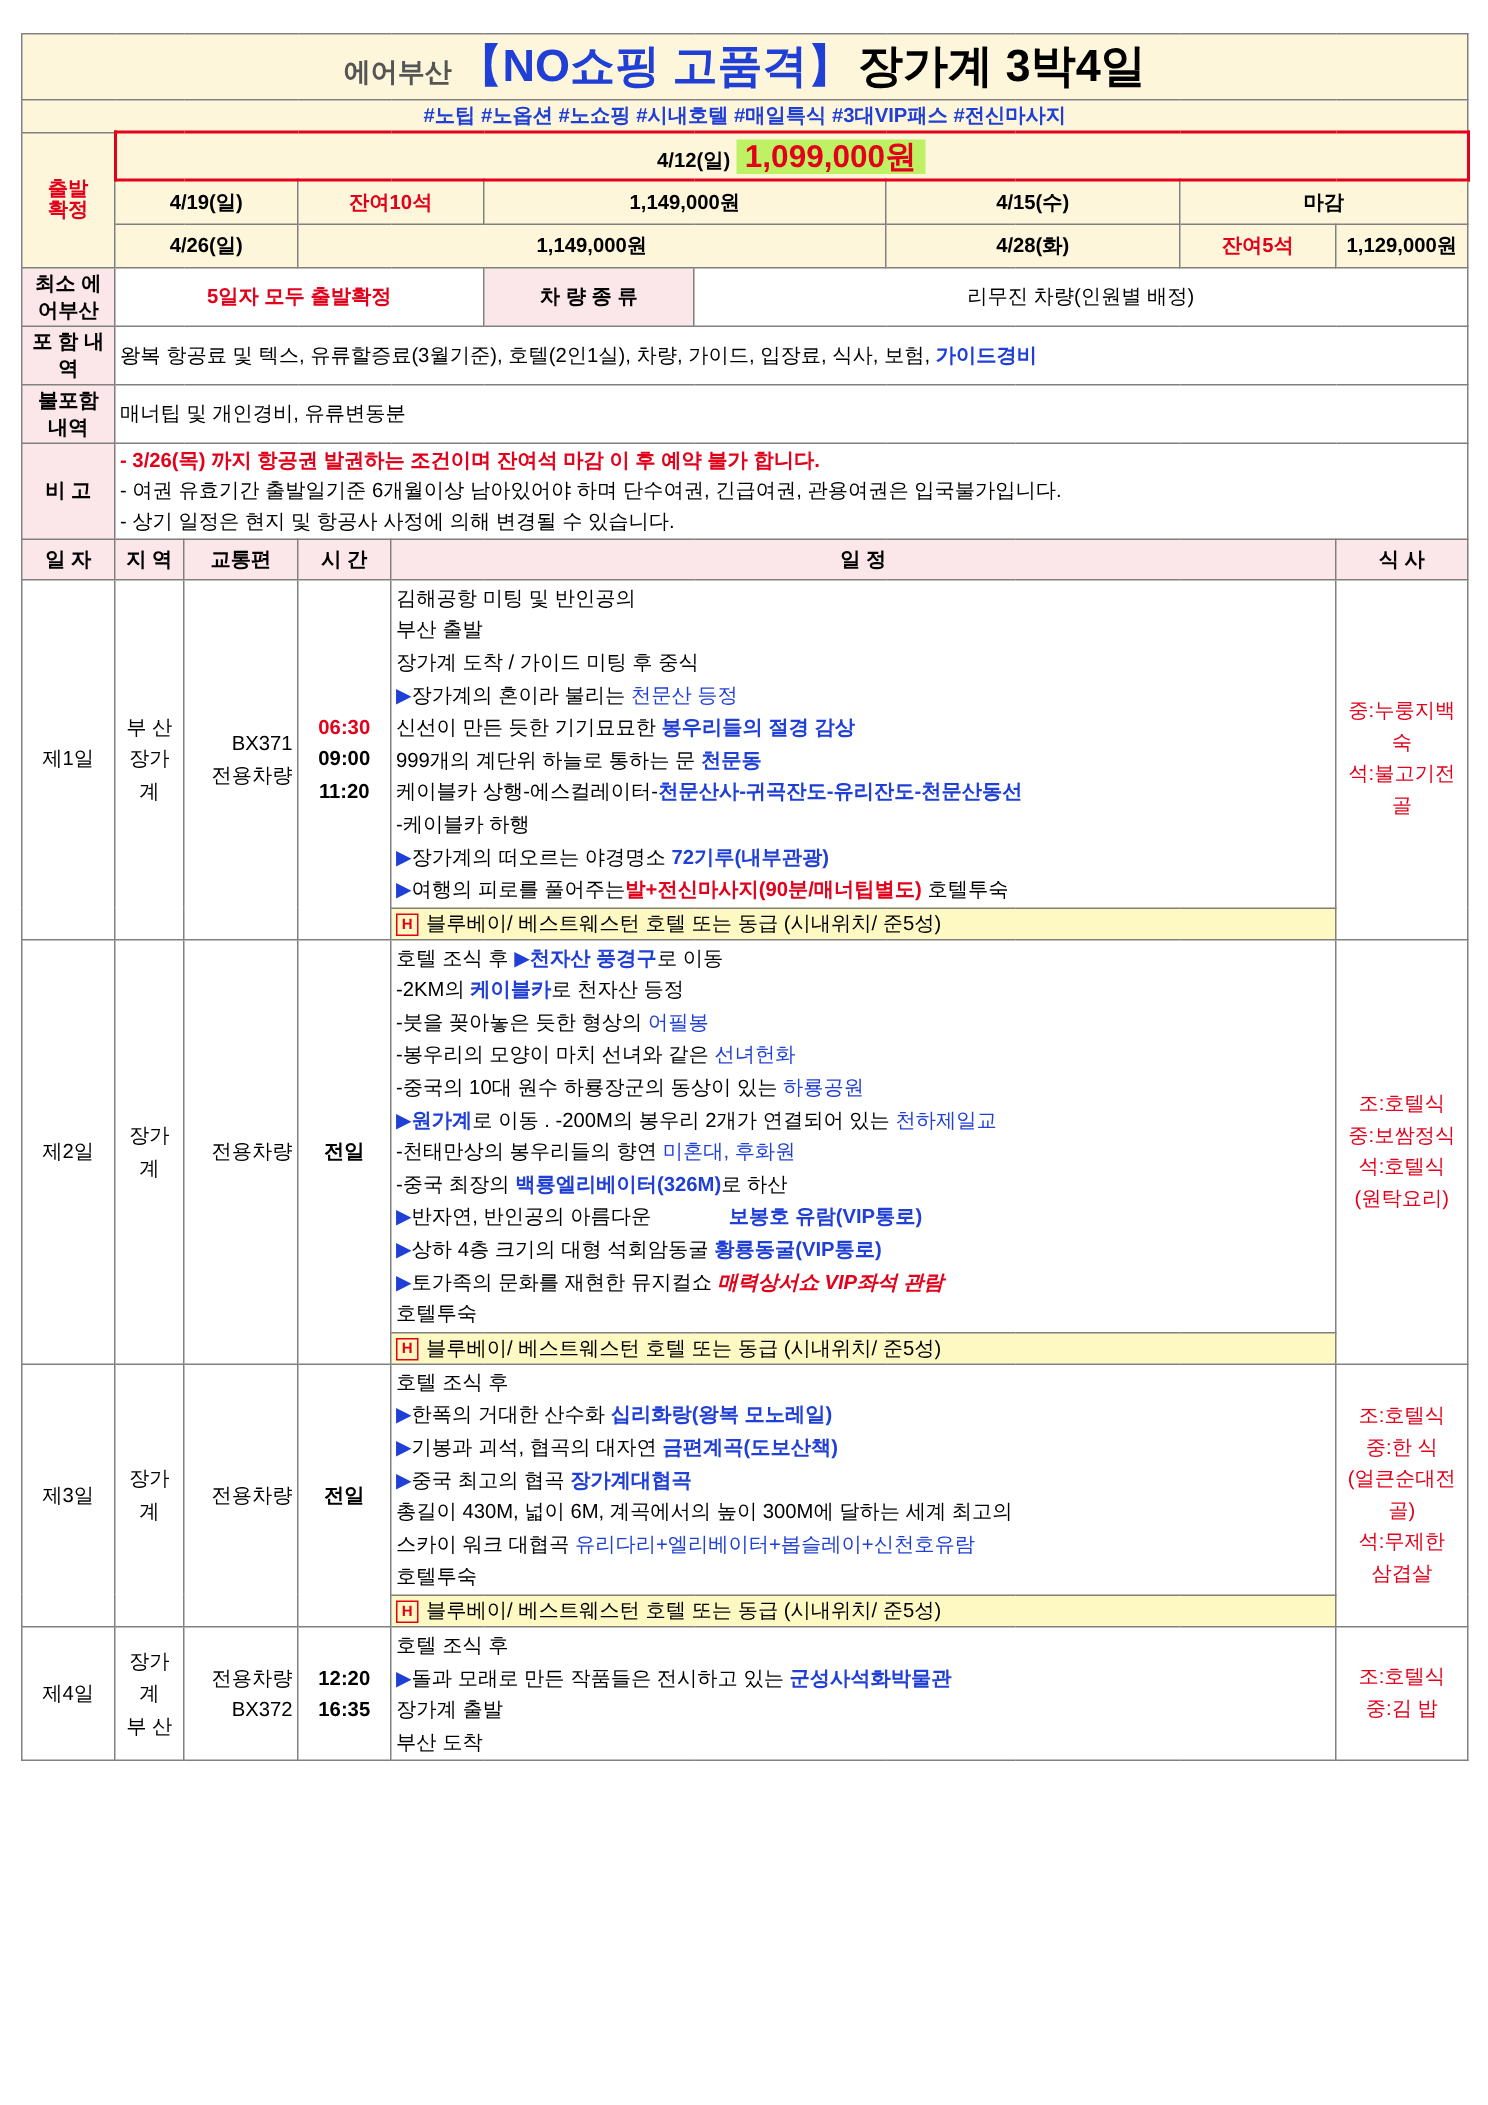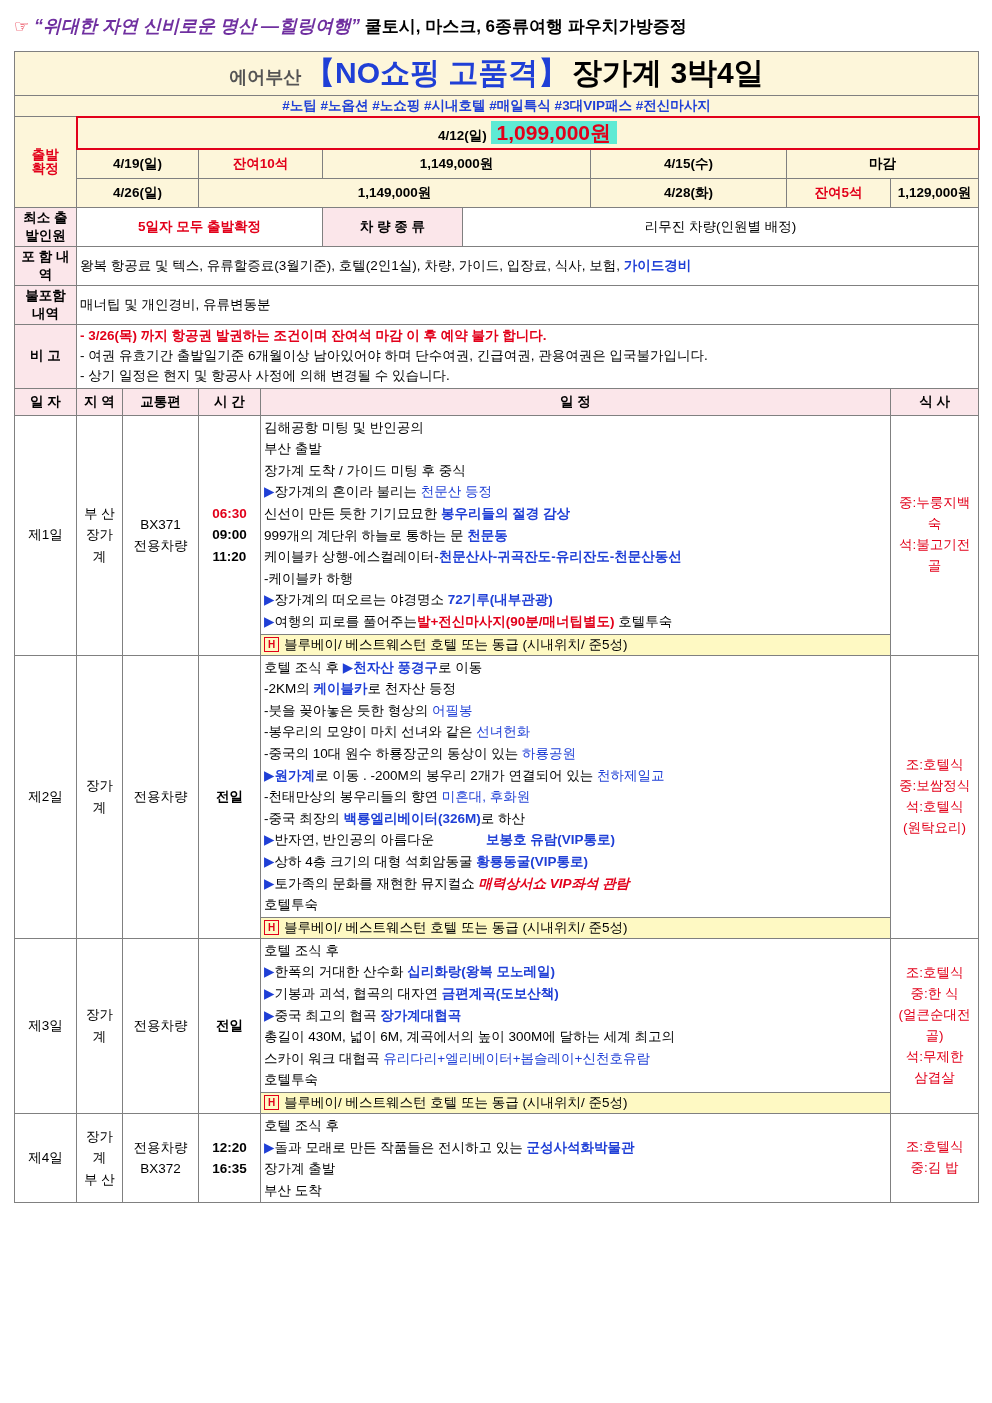--- a/index.html
+++ b/index.html
@@ -35,54 +35,50 @@
 
   .titlecell{background:#fdf6da;text-align:center;padding:4px 0 2px 0;}
   .t-air{font-size:18px;color:#555;font-weight:bold;}
   .t-no{font-size:30px;font-weight:bold;color:#1f3fd6;}
   .t-jang{font-size:30px;font-weight:bold;color:#000;}
   .subtitle{font-size:15px;font-weight:bold;color:#1f3fd6;text-align:center;padding-bottom:3px;background:#fdf6da;}
 
   .depart{font-size:29px;font-weight:bold;color:#e2001a;text-align:center;line-height:1.08;background:#fdf6da;}
 
   .pricebox{border:2px solid #e2001a !important;background:#fdf6da;text-align:center;font-size:19px;font-weight:bold;}
-  .price-hl{background:#5eead4;padding:0 6px;font-size:21px;}
+  .price-hl{background:#bef264;padding:0 6px;font-size:21px;}
 
   .daterow td{font-size:16px;font-weight:bold;background:#fdf6da;height:26px;}
   .center{text-align:center;margin-left:38px;}
 
   .lbl{background:#fbe6ea;text-align:center;font-weight:bold;font-size:13.5px;color:#000;}
 
   .infoCell{font-size:13.5px;padding-left:6px;}
   .note{font-size:13.5px;line-height:1.5;padding:2px 4px 3px 4px;}
 
   .hdr{background:#fbe6ea;text-align:center;font-weight:bold;font-size:14px;height:24px;}
 
   td.daynum{text-align:center;font-size:14px;}
   td.region{text-align:center;font-size:13.5px;line-height:1.6;}
-  td.trans{text-align:center;font-size:13.5px;line-height:1.6;}
+  td.trans{text-align:right;font-size:13.5px;line-height:1.6;}
   td.time{text-align:center;font-size:13.5px;line-height:1.6;font-weight:bold;}
   td.sched{font-size:14px;line-height:1.6;padding:3px 6px;}
   td.meal{text-align:center;font-size:13px;line-height:1.55;}
 
   .hotelrow{background:#fef9c3;font-size:13.5px;padding:3px 6px;}
   .hotelicon{display:inline-block;border:1px solid #e2001a;color:#e2001a;width:13px;height:13px;line-height:13px;text-align:center;font-size:10px;font-weight:bold;margin-right:5px;vertical-align:1px;}
   .b{font-weight:bold;}
   .sched .blue{color:#1f3fd6;}
 </style>
 </head>
 <body>
 
 <div class="page">
 
   <div class="headline">
-    <div class="hl-row hl3">
-      <span class="red">☞</span>
-      <span id="hl3"><span class="purple sm ital">“위대한 자연 신비로운 명산  —힐링여행”</span><span class="black hl3"> 쿨토시, 마스크, 6종류여행 파우치가방증정</span></span>
-    </div>
   </div>
 
   <table class="main">
     <colgroup>
       <col style="width:62px">
       <col style="width:46px">
       <col style="width:76px">
       <col style="width:62px">
       <col style="width:62px">
       <col style="width:140px">
@@ -124,21 +120,21 @@
     </tr>
     <tr class="daterow">
       <td colspan="2" class="center">4/26(일)</td>
       <td colspan="4" class="center">1,149,000원</td>
       <td colspan="2" class="center">4/28(화)</td>
       <td class="center red">잔여5석</td>
       <td class="center">1,129,000원</td>
     </tr>
 
     <tr>
-      <td class="lbl">최소 출발인원</td>
+      <td class="lbl">최소 에어부산</td>
       <td colspan="4" class="center red b">5일자 모두 출발확정</td>
       <td class="lbl">차 량 종 류</td>
       <td colspan="5" class="center">리무진 차량(인원별 배정)</td>
     </tr>
 
     <tr>
       <td class="lbl">포 함 내 역</td>
       <td colspan="10" class="infoCell">
         <span>왕복 항공료 및 텍스, 유류할증료(3월기준), 호텔(2인1실), 차량, 가이드, 입장료, 식사, 보험, </span><span class="blue b">가이드경비</span>
       </td>

